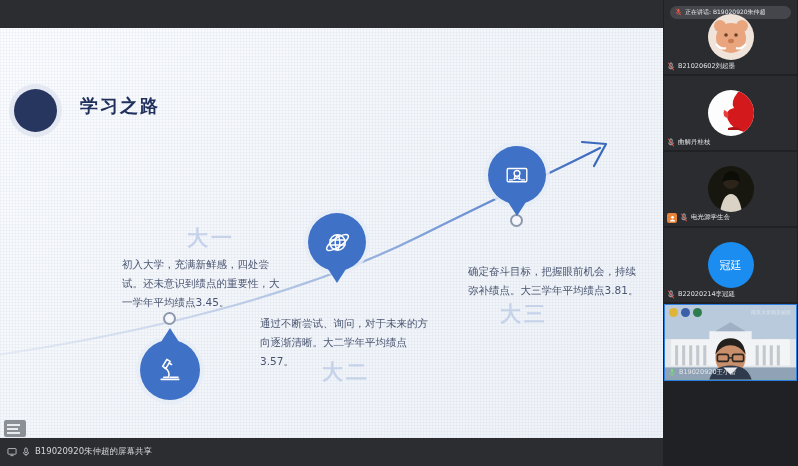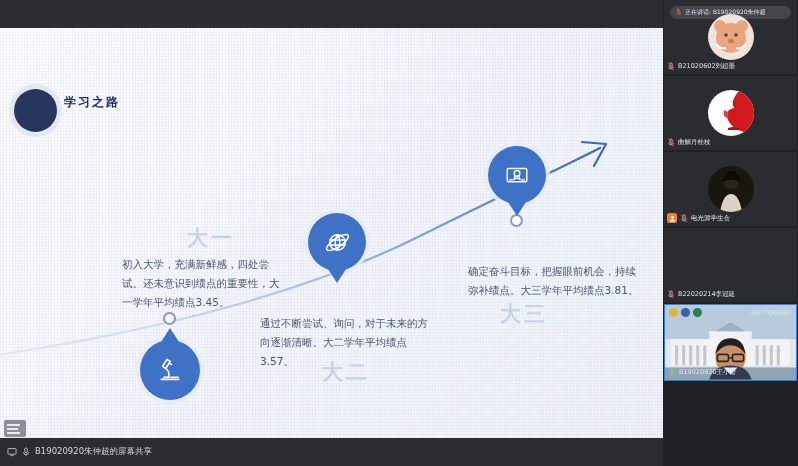--- a/index.html
+++ b/index.html
@@ -22,22 +22,22 @@
 
   .slide-topbar { position:absolute; left:0; top:0; width:663px; height:28px; background:#2b2d30; }
   .slide-botbar { position:absolute; left:0; top:438px; width:663px; height:28px; background:#2b2d30; }
 
   
   .title-dot {
     position:absolute; left:14px; top:61px; width:43px; height:43px; border-radius:50%;
     background:#27365e; box-shadow:0 0 0 5px #e3e8f2;
   }
   .slide-title {
-    position:absolute; left:64px; top:66px;
-    font-size:12px; font-weight:bold; color:#20305c; letter-spacing:2px;
+    position:absolute; left:80px; top:66px;
+    font-size:18px; font-weight:bold; color:#20305c; letter-spacing:2px;
     font-family:Liberation Sans, sans-serif;
   }
 
   
   .curve { position:absolute; left:0; top:28px; width:663px; height:410px; pointer-events:none; }
 
   
   .node {
     position:absolute; width:13px; height:13px; border-radius:50%;
     background:#f5f7fb; border:2px solid #8e98ad;
@@ -106,21 +106,21 @@
 
   .tile {
     position:relative; width:133px; height:74px; margin:0 0 2px 1px;
     background:#2a2c2f; overflow:hidden;
   }
   .tile .av {
     position:absolute; left:50%; top:50%; transform:translate(-50%,-50%);
     width:46px; height:46px; border-radius:50%; overflow:hidden;
   }
   .name {
-    position:absolute; left:3px; bottom:3px; display:flex; align-items:flex-end; gap:3px;
+    position:absolute; left:3px; bottom:3px; display:flex; align-items:flex-start; gap:3px;
     font-size:6.5px; color:#e3e5e7; font-family:"DejaVu Sans",sans-serif; white-space:nowrap;
   }
   .host-badge {
     width:10px; height:10px; border-radius:2px; background:#e8833a;
     display:flex; align-items:center; justify-content:center; flex:0 0 auto;
   }
   .mic-mute { width:8px; height:9px; flex:0 0 auto; }
 
   .speaking-pill {
     position:absolute; left:6px; top:6px; right:6px; height:13px; border-radius:7px;
@@ -330,20 +330,23 @@
             <path d="M2 8.2a4 4 0 008 0"></path>
             <path d="M1.2 1.4l9.6 13.4" stroke="#e05a4e" stroke-width="1.8"></path>
           </svg>
         </span>
         <span>电光源学生会</span>
       </div>
     </div>
 
 
     <div class="tile">
+      <div class="av" style="background:#1b8df0;display:flex;align-items:center;justify-content:center;">
+        <span style="color:#fff;font-size:11px;font-family:'DejaVu Sans',sans-serif;">冠廷</span>
+      </div>
       <div class="name">
         <span class="mic-mute">
           <svg width="8" height="9" viewBox="0 0 12 16" fill="none" stroke="#cfd3d7" stroke-width="1.4">
             <rect x="4" y="1.5" width="4" height="7.5" rx="2"></rect>
             <path d="M2 8.2a4 4 0 008 0"></path>
             <path d="M1.2 1.4l9.6 13.4" stroke="#e05a4e" stroke-width="1.8"></path>
           </svg>
         </span>
         <span>B22020214李冠廷</span>
       </div>

